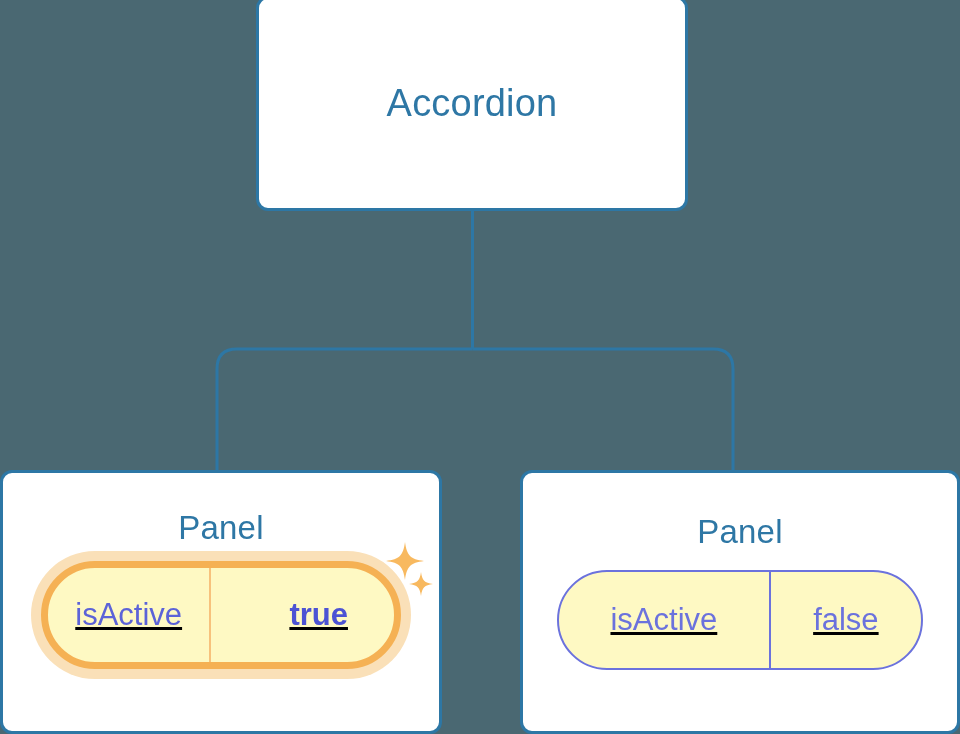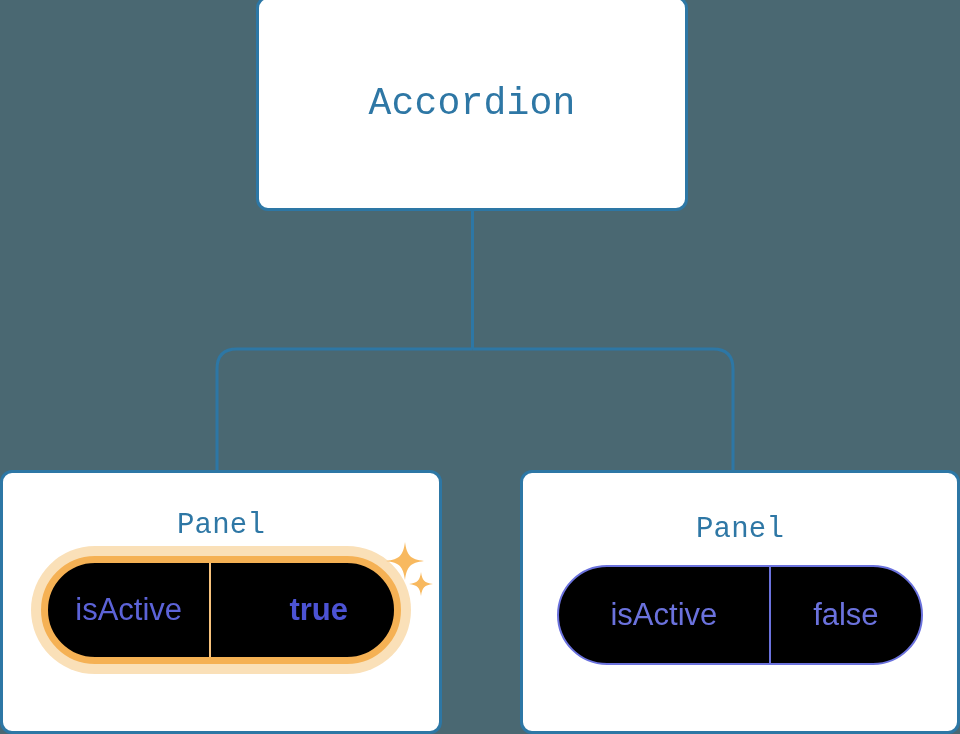--- a/index.html
+++ b/index.html
@@ -39,21 +39,20 @@
     border-radius: 12px;
     box-sizing: border-box;
   }
 
   .node-title {
     color: #2e77a5;
     text-align: center;
     font-weight: 400;
     letter-spacing: 0.2px;
     white-space: nowrap;
-    font-family: Liberation Mono, monospace;
   }
 
   
   #node-accordion {
     left: 256px;
     top: -4px;
     width: 432px;
     height: 215px;
     display: flex;
     align-items: center;
@@ -68,32 +67,32 @@
     top: 470px;
     height: 264px;
     display: flex;
     flex-direction: column;
     align-items: center;
   }
   #node-panel-left  { left: 0px;   width: 442px; }
   #node-panel-right { left: 520px; width: 440px; }
 
   .panel-card .node-title {
-    font-size: 29px;
+    font-size: 33px;
     margin-top: 36px;
   }
   #node-panel-right .node-title { margin-top: 40px; }
 
   
   .prop-pill {
     position: relative;
     display: flex;
     align-items: stretch;
     box-sizing: border-box;
-    background: #000000;
+    background: #fef9c3;
     text-decoration: underline;
   }
   .prop-key, .prop-val {
     display: flex;
     align-items: center;
     justify-content: center;
     box-sizing: border-box;
     white-space: nowrap;
   }
 

